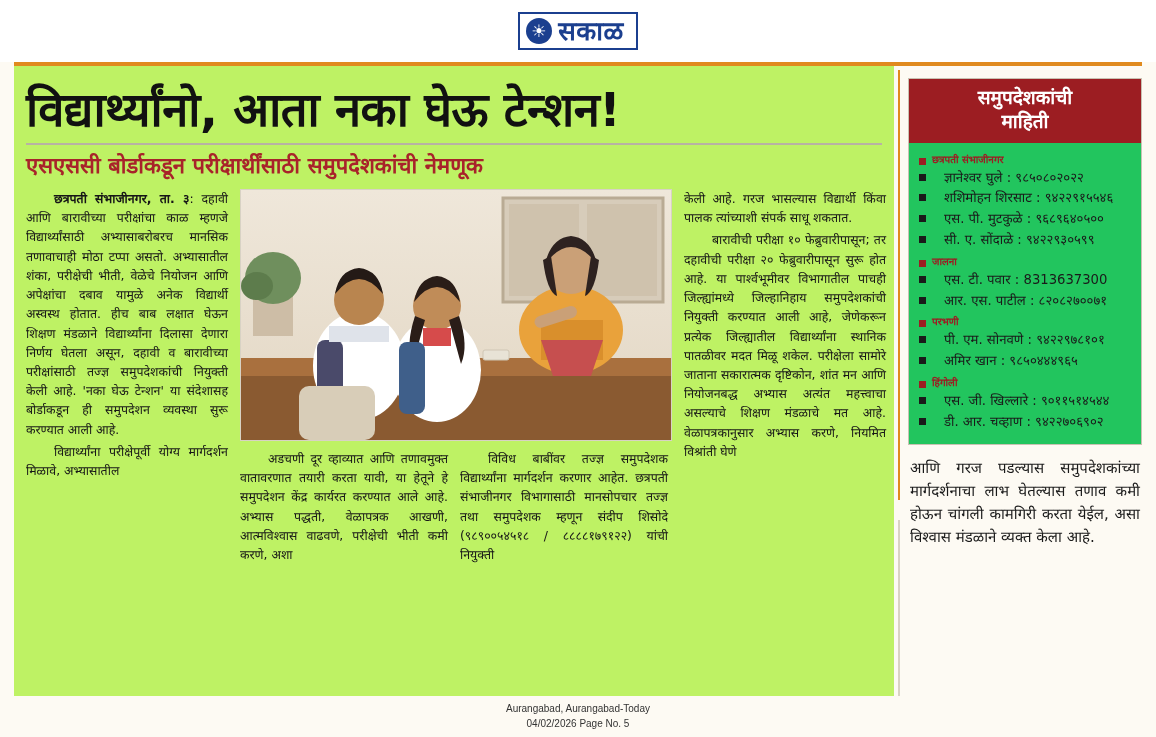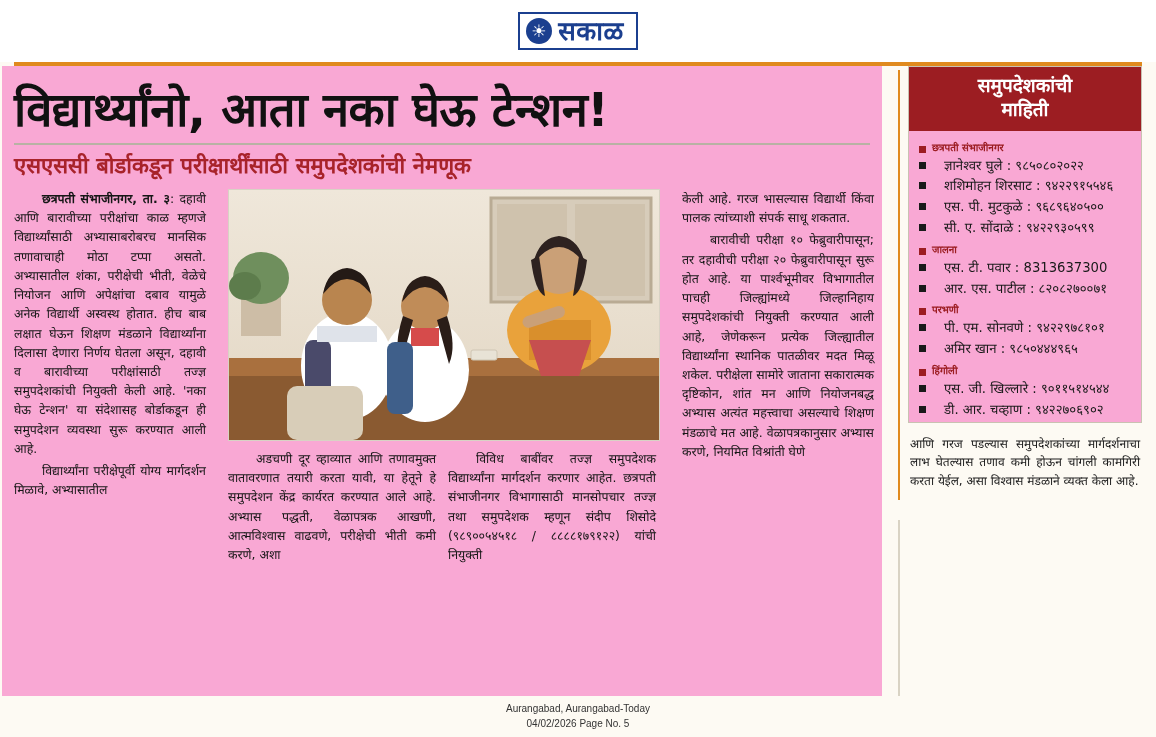--- a/index.html
+++ b/index.html
@@ -64,25 +64,25 @@
     position: absolute;
     left: 14px; top: 62px;
     width: 1128px;
     height: 4px;
     background: #e08a1e;
   }
 
   
   .article {
     position: absolute;
-    left: 2px;
+    left: 14px;
     top: 66px;
     width: 880px;
     height: 630px;
-    background: #f9a8d4;
+    background: #bef264;
     padding: 0 8px;
     box-sizing: border-box;
   }
   .headline {
     font-size: 47px;
     line-height: 1.12;
     font-weight: bold;
     color: #111111;
     margin: 18px 0 2px 4px;
     letter-spacing: -0.5px;
@@ -96,21 +96,21 @@
     font-size: 22px;
     line-height: 1.2;
     font-weight: bold;
     color: #a8232a;
     margin: 0 0 10px 4px;
   }
 
   
   .cols {
     display: flex;
-    gap: 22px;
+    gap: 12px;
     margin-left: 4px;
   }
   .col {
     width: 208px;
     font-size: 12.4px;
     line-height: 1.55;
     text-align: justify;
     color: #161616;
   }
   .col p { margin: 0 0 3px 0; text-indent: 0; }
@@ -145,22 +145,23 @@
   
   .sidebar {
     position: absolute;
     left: 908px;
     top: 66px;
     width: 234px;
     box-sizing: border-box;
   }
   .sidebar-box {
     border: 1px solid #c9c2b2;
-    background: #f9a8d4;
-    padding-bottom: 0;
+    background: #22c55e;
+    padding-bottom: 10px;
+    margin-top: 12px;
   }
   .sidebar-title {
     background: #9c1d22;
     color: #ffffff;
     font-size: 19px;
     font-weight: bold;
     text-align: center;
     padding: 7px 4px 9px 4px;
     line-height: 1.25;
   }
@@ -185,21 +186,21 @@
   .bullet {
     display: inline-block;
     width: 7px; height: 7px;
     background: #9c1d22;
     margin-top: 5px;
     flex: 0 0 auto;
   }
   .bullet-dark { background: #1a1a1a; }
   .sb-entry .sep { white-space: pre; }
   .sidebar-tail {
-    font-size: 12px;
+    font-size: 15px;
     line-height: 1.55;
     text-align: justify;
     margin-top: 12px;
     padding: 0 2px;
   }
 
   
   .v-divider {
     position: absolute;
     left: 898px;

